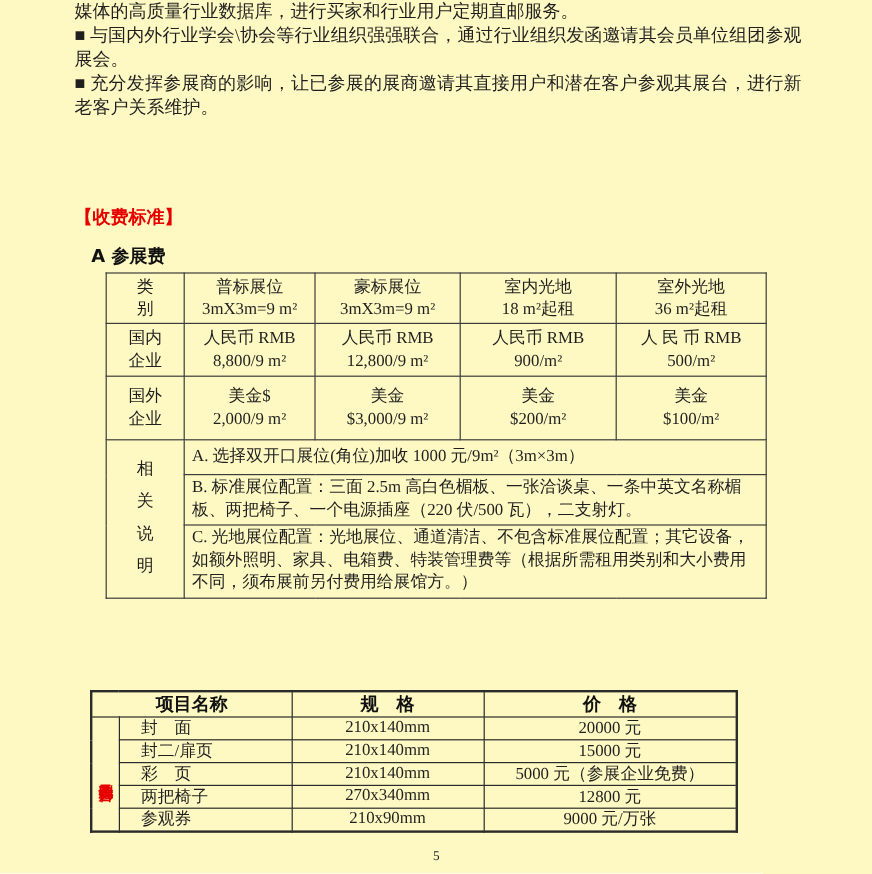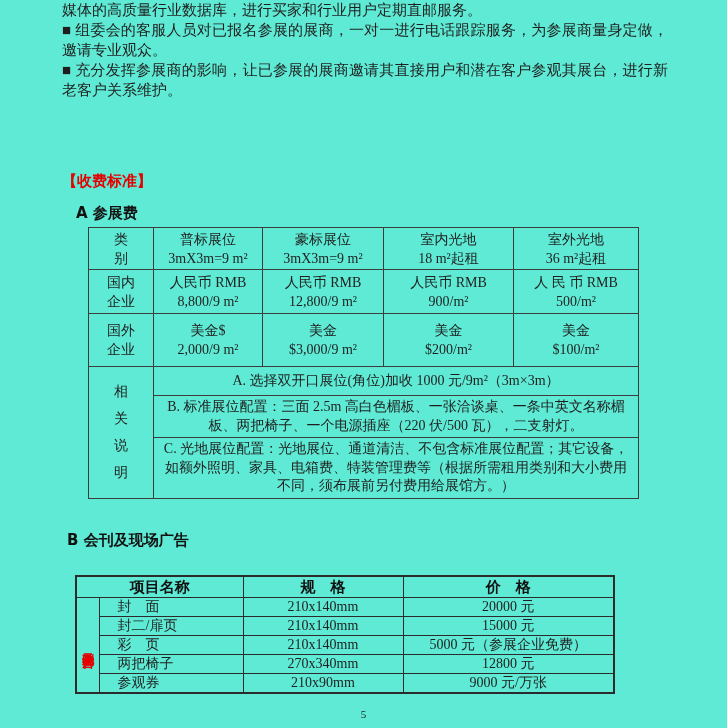--- a/index.html
+++ b/index.html
@@ -1,17 +1,17 @@
 <!DOCTYPE html>
 <html><head>
 <meta charset="utf-8">
 <style>
   html,body{margin:0;padding:0;background:#fff;}
   .page{
-    position:relative;width:727px;height:728px;background:#5eead4;overflow:hidden;
+    position:relative;width:727px;height:728px;background:#fef9c3;overflow:hidden;
     font-family:"Liberation Serif","DejaVu Serif",serif;color:#1f1f1f;
   }
   
   .intro{position:absolute;left:62px;top:0;width:606px;font-size:15px;line-height:20px;text-align:justify;}
   .intro p{margin:0;}
   
   .h-red{
     position:absolute;left:62px;top:172px;
     font-family:"DejaVu Sans","Liberation Sans",sans-serif;font-weight:bold;font-size:15px;color:#e60000;
   }
@@ -28,21 +28,21 @@
     border:1px solid #3c3c3c;text-align:center;vertical-align:middle;
     font-size:14px;white-space:pre-line;padding:1px 2px;line-height:19px;
   }
   .fee-table tr.r-head{height:42px;}
   .fee-table tr.r1{height:44px;}
   .fee-table tr.r2{height:53px;}
   .fee-table tr.rA{height:29px;}
   .fee-table tr.rB{height:37px;}
   .fee-table tr.rC{height:56px;}
   .fee-table td.note{
-    text-align:center;white-space:normal;padding:2px 6px;line-height:18.5px;
+    text-align:left;white-space:normal;padding:2px 6px;line-height:18.5px;
   }
   .fee-table td.notes-label{line-height:27px;}
   
   .ad-table{position:absolute;left:75px;top:575px;width:538px;border:2px solid #2b2b2b;}
   .ad-table th,.ad-table td{
     border:1px solid #2b2b2b;vertical-align:middle;font-size:14px;padding:0 2px;
   }
   .ad-table th{
     font-family:"DejaVu Sans","Liberation Sans",sans-serif;font-weight:bold;font-size:15px;
     text-align:center;height:20px;color:#111;margin-left:24px;
@@ -59,21 +59,21 @@
   
   .footer{position:absolute;left:0;top:708px;width:727px;text-align:center;font-size:11px;color:#222;}
 </style>
 </head>
 <body>
 
 <div class="page">
 
   <div class="intro">
     <p>媒体的高质量行业数据库，进行买家和行业用户定期直邮服务。</p>
-    <p>■ 组委会的客服人员对已报名参展的展商，一对一进行电话跟踪服务，为参展商量身定做，邀请专业观众。</p>
+    <p>■ 与国内外行业学会\协会等行业组织强强联合，通过行业组织发函邀请其会员单位组团参观展会。</p>
     <p>■ 充分发挥参展商的影响，让已参展的展商邀请其直接用户和潜在客户参观其展台，进行新老客户关系维护。</p>
   </div>
 
   <div class="h-red">【收费标准】</div>
   <div class="h-sub h-subA">A 参展费</div>
 
   <table class="fee-table">
     <colgroup>
       <col style="width:65px">
         <col style="width:109px">
@@ -127,21 +127,20 @@
     </tr>
     <tr class="rB">
       <td class="note" colspan="4">B. 标准展位配置：三面 2.5m 高白色楣板、一张洽谈桌、一条中英文名称楣板、两把椅子、一个电源插座（220 伏/500 瓦），二支射灯。</td>
     </tr>
     <tr class="rC">
       <td class="note" colspan="4">C. 光地展位配置：光地展位、通道清洁、不包含标准展位配置；其它设备，如额外照明、家具、电箱费、特装管理费等（根据所需租用类别和大小费用不同，须布展前另付费用给展馆方。）</td>
     </tr>
   </tbody>
     </table>
 
-  <div class="h-sub h-subB">B 会刊及现场广告</div>
 
   <table class="ad-table">
     <colgroup>
       <col style="width:23px">
         <col style="width:144px">
         <col style="width:160px">
         <col style="width:211px">
     </colgroup>
     <tbody>
         <tr>

